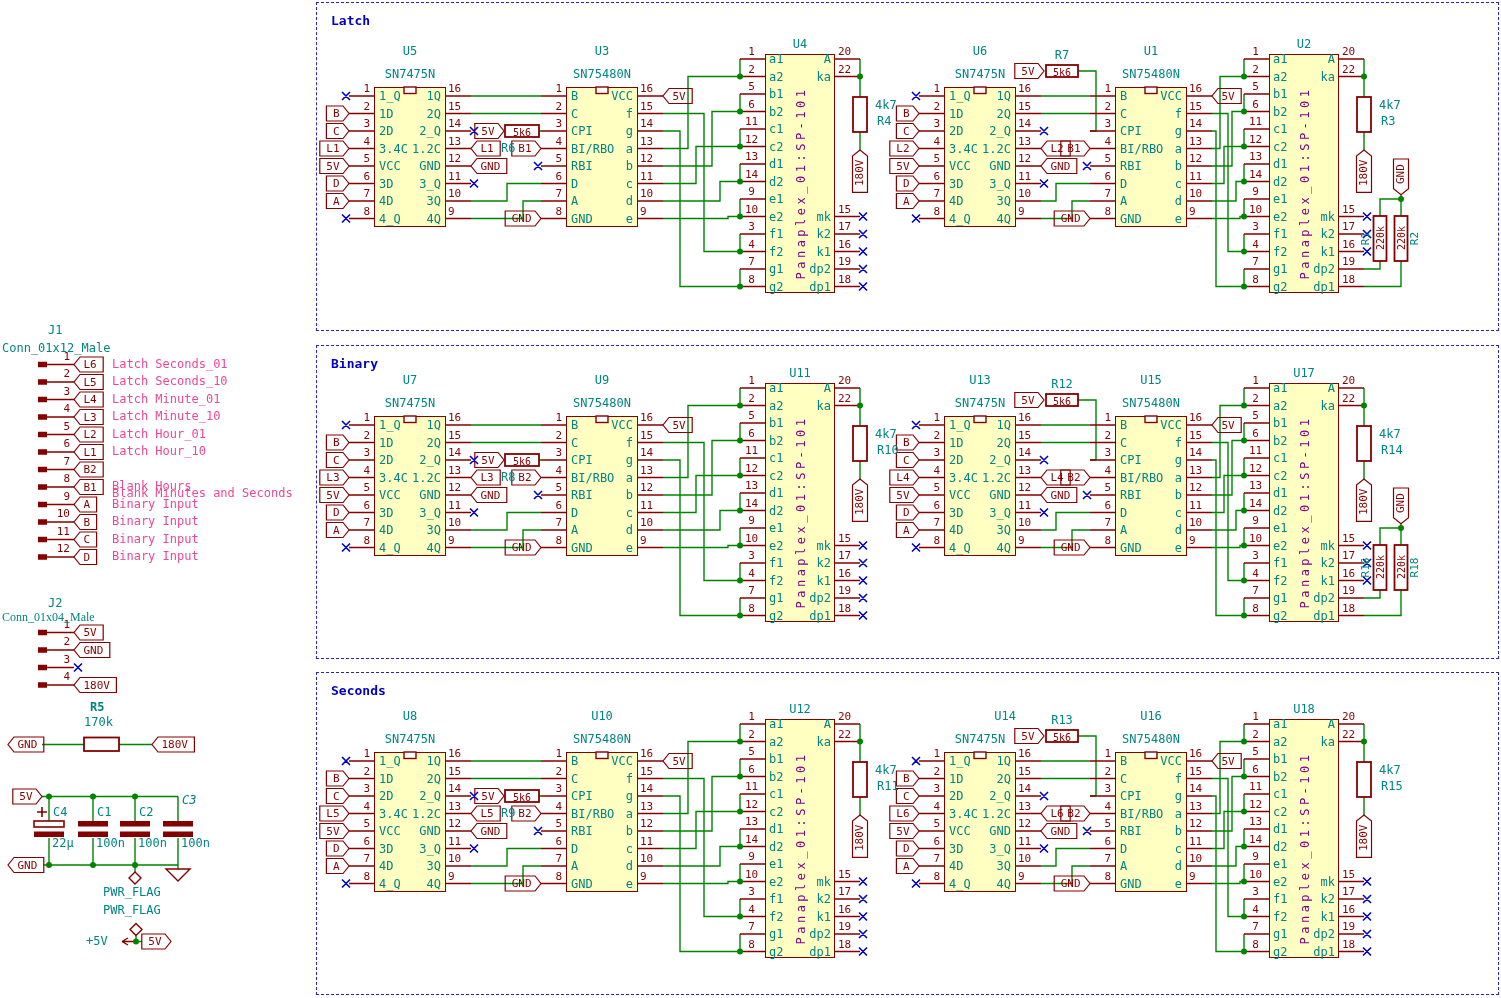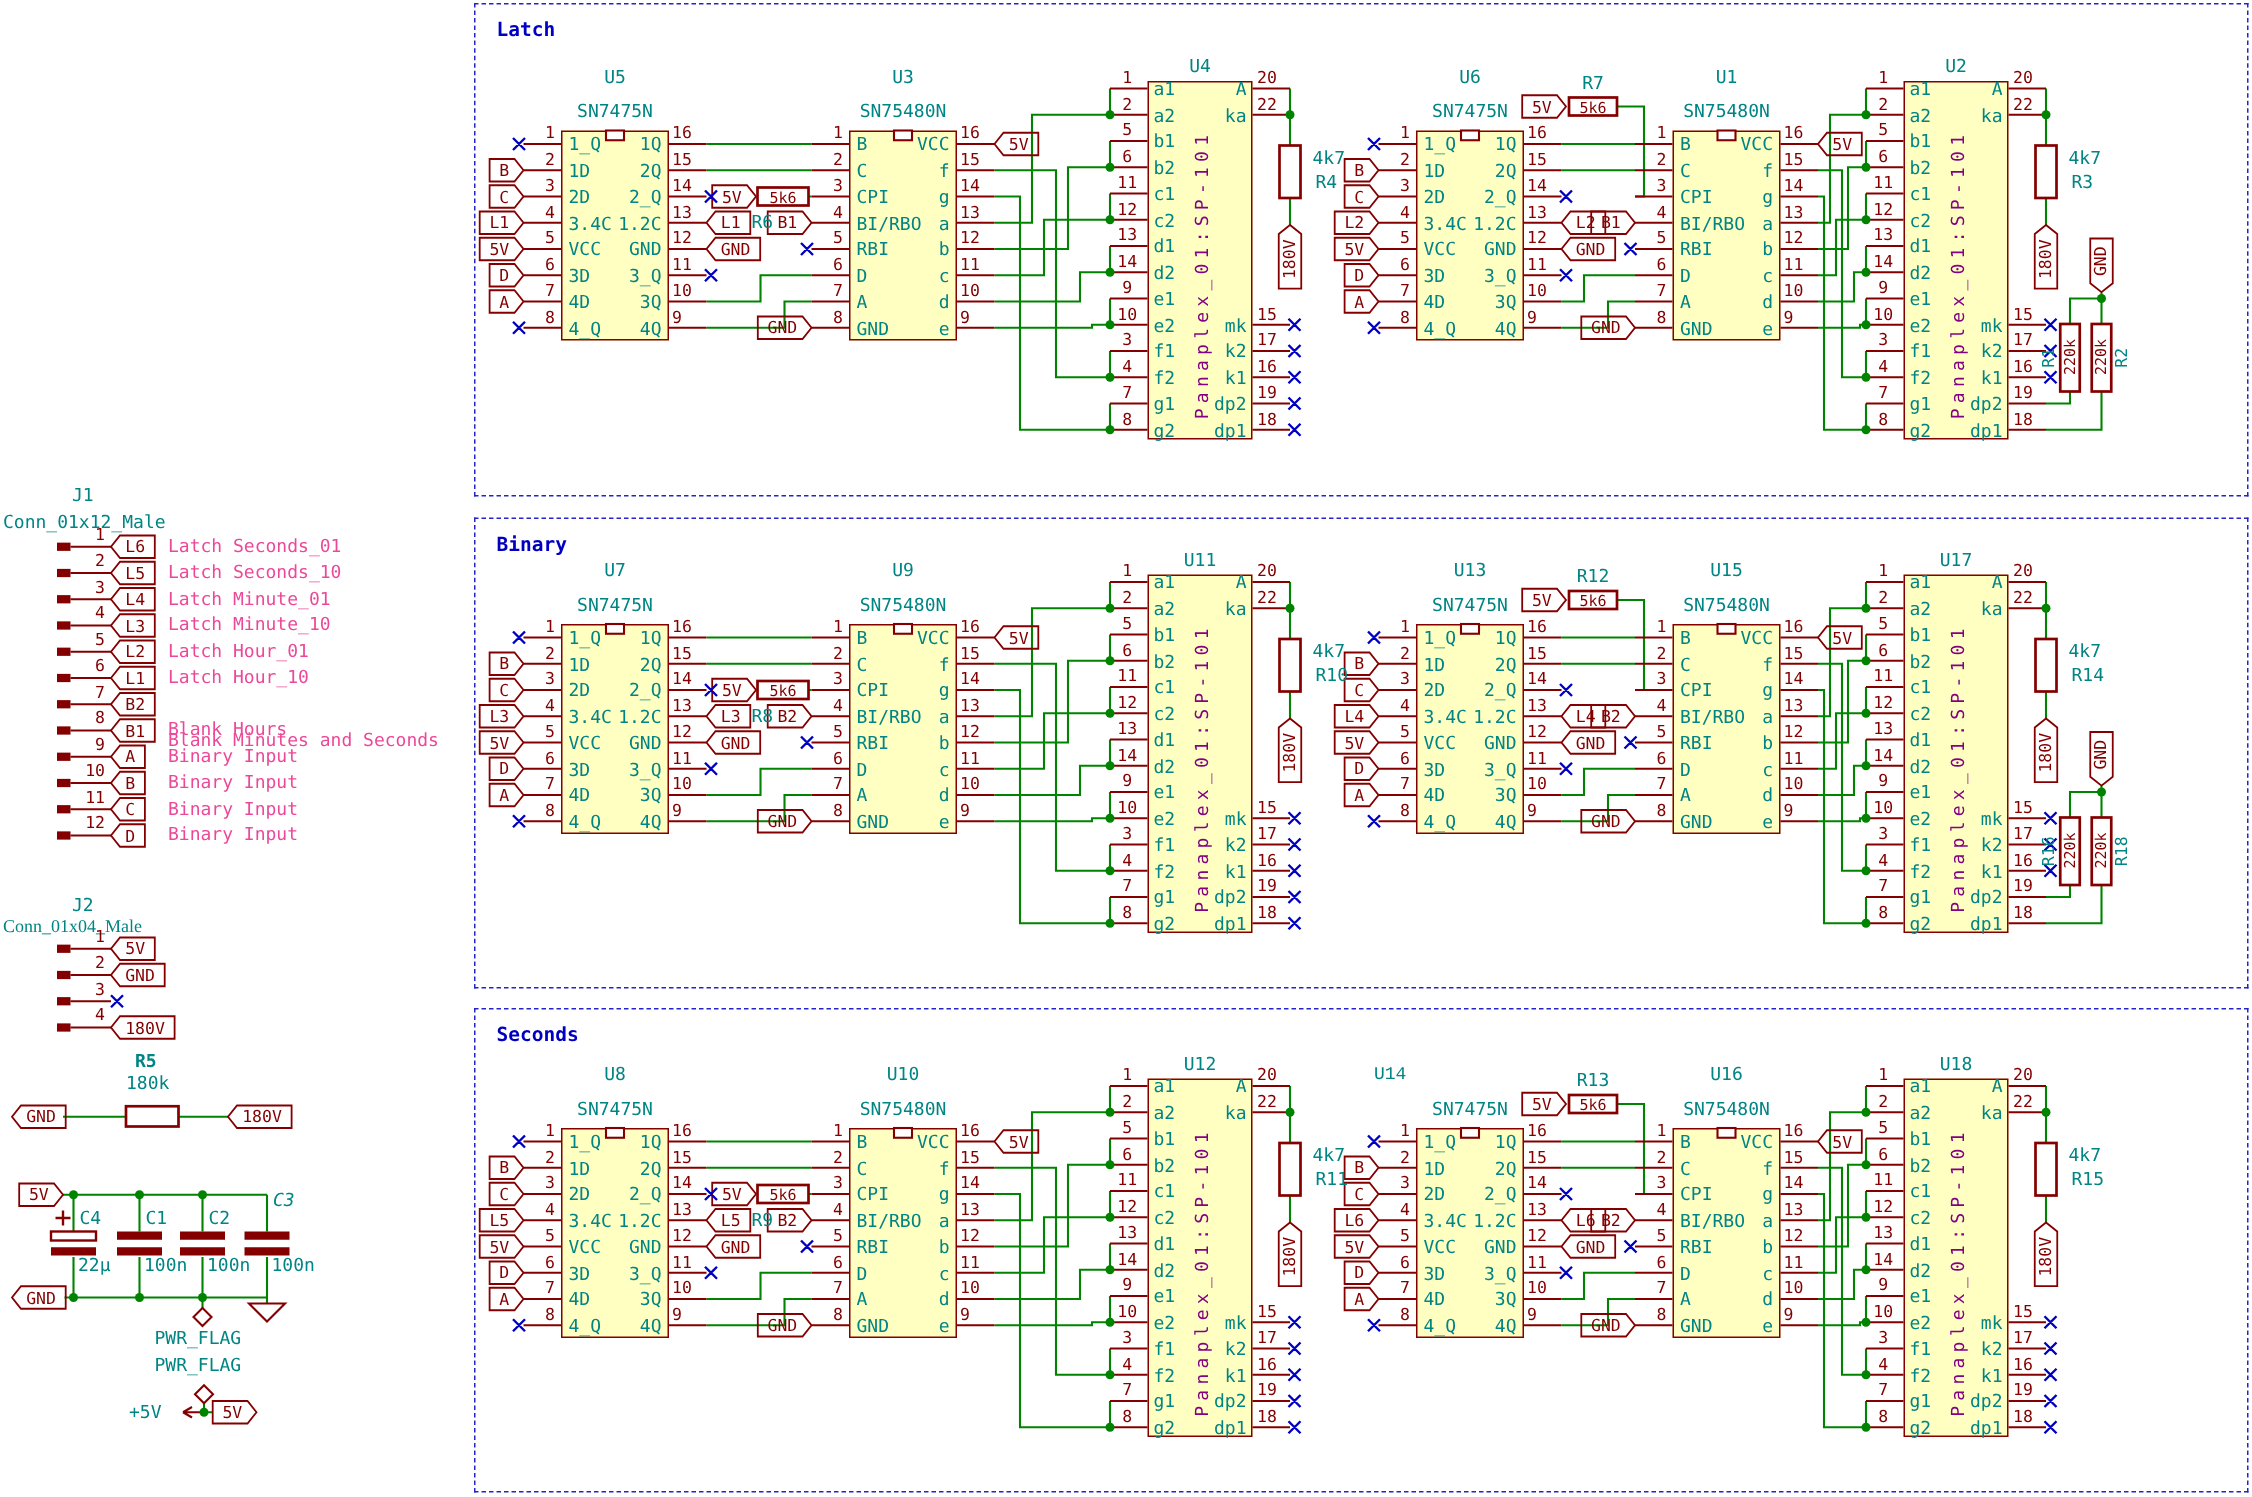--- a/index.html
+++ b/index.html
@@ -690,21 +690,21 @@
     <div class="t pn" style="left: 838px; top: 903.5px;">16</div>
     <div class="t" style="left: 789px; top: 910.5px; width: 42px; text-align: right;">k1</div>
     <div class="t pn" style="left: 838px; top: 921px;">19</div>
     <div class="t" style="left: 789px; top: 928px; width: 42px; text-align: right;">dp2</div>
     <div class="t pn" style="left: 838px; top: 938.5px;">18</div>
     <div class="t" style="left: 789px; top: 945.5px; width: 42px; text-align: right;">dp1</div>
     <div class="t" style="left: 875px; top: 764px;">4k7</div>
     <div class="t" style="left: 877px; top: 780px;">R11</div>
     <div class="t vt lbl" style="left: 854px; top: 854.4px; width: 32.4px; height: 12px; line-height: 12px; text-align: center;">180V</div>
     <div class="ic" style="left: 944px; top: 752px; width: 72px; height: 140px;"></div>
-    <div class="t" style="left: 916px; top: 710px; width: 72px; text-align: left; font-family: Liberation Mono, monospace;">U14</div>
+    <div class="t" style="left: 944px; top: 710px; width: 72px; text-align: right;">U14</div>
     <div class="t" style="left: 944px; top: 733px; width: 72px; text-align: center;">SN7475N</div>
     <div class="t pn" style="left: 920px; top: 748px; width: 20px; text-align: right;">1</div>
     <div class="t pn" style="left: 1018px; top: 748px;">16</div>
     <div class="t" style="left: 949px; top: 755px;">1_Q</div>
     <div class="t" style="left: 971px; top: 755px; width: 40px; text-align: right;">1Q</div>
     <div class="t pn" style="left: 920px; top: 765.5px; width: 20px; text-align: right;">2</div>
     <div class="t pn" style="left: 1018px; top: 765.5px;">15</div>
     <div class="t" style="left: 949px; top: 772.5px;">1D</div>
     <div class="t" style="left: 971px; top: 772.5px; width: 40px; text-align: right;">2Q</div>
     <div class="t lbl" style="left: 899.4px; top: 773px; width: 13.6px; text-align: center;">B</div>
@@ -869,21 +869,21 @@
     <div class="t" style="left: 48px; top: 597px;">J2</div>
     <div class="t" style="left: 2px; top: 611px; font-family: Liberation Serif, serif;">Conn_01x04_Male</div>
     <div class="t pn" style="left: 40px; top: 618.5px; width: 30px; text-align: right;">1</div>
     <div class="t lbl" style="left: 80px; top: 627px; width: 20.2px; text-align: center;">5V</div>
     <div class="t pn" style="left: 40px; top: 636px; width: 30px; text-align: right;">2</div>
     <div class="t lbl" style="left: 80px; top: 644.5px; width: 26.8px; text-align: center;">GND</div>
     <div class="t pn" style="left: 40px; top: 653.5px; width: 30px; text-align: right;">3</div>
     <div class="t pn" style="left: 40px; top: 671px; width: 30px; text-align: right;">4</div>
     <div class="t lbl" style="left: 80px; top: 679.5px; width: 33.4px; text-align: center;">180V</div>
     <div class="t" style="left: 90px; top: 701px; font-weight: bold;">R5</div>
-    <div class="t" style="left: 84px; top: 716px;">180k</div>
+    <div class="t" style="left: 84px; top: 716px;">170k</div>
     <div class="t lbl" style="left: 14px; top: 739px; width: 26.8px; text-align: center;">GND</div>
     <div class="t lbl" style="left: 158px; top: 739px; width: 33.4px; text-align: center;">180V</div>
     <div class="t lbl" style="left: 15.8px; top: 791px; width: 20.2px; text-align: center;">5V</div>
     <div class="t" style="left: 53px; top: 806px;">C4</div>
     <div class="t" style="left: 52px; top: 837px;">22µ</div>
     <div class="t" style="left: 97px; top: 806px;">C1</div>
     <div class="t" style="left: 96px; top: 837px;">100n</div>
     <div class="t" style="left: 139px; top: 806px;">C2</div>
     <div class="t" style="left: 138px; top: 837px;">100n</div>
     <div class="t" style="left: 182px; top: 794px; font-style: italic;">C3</div>

